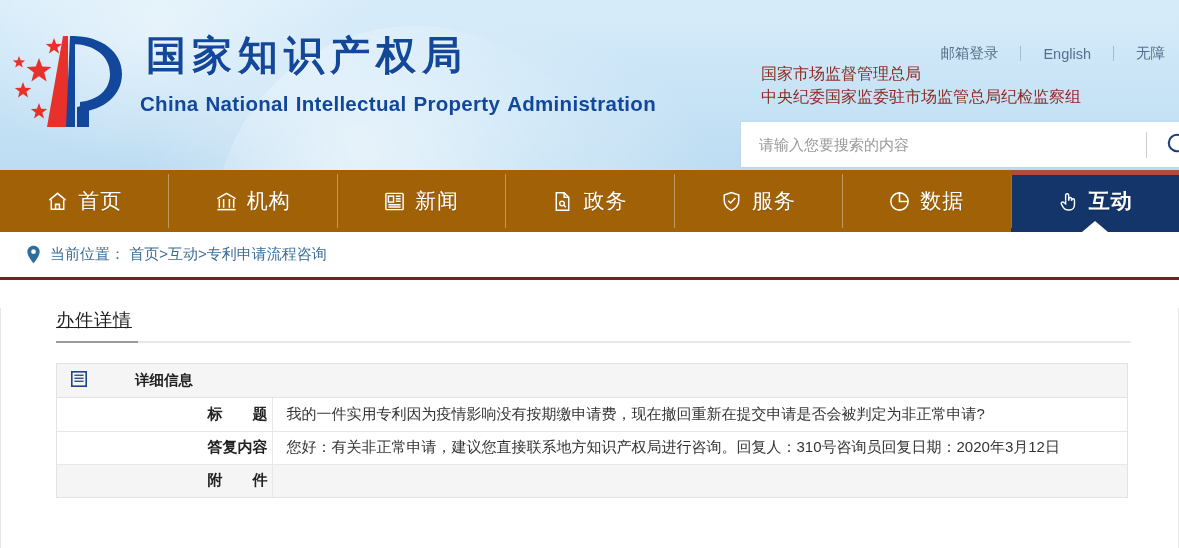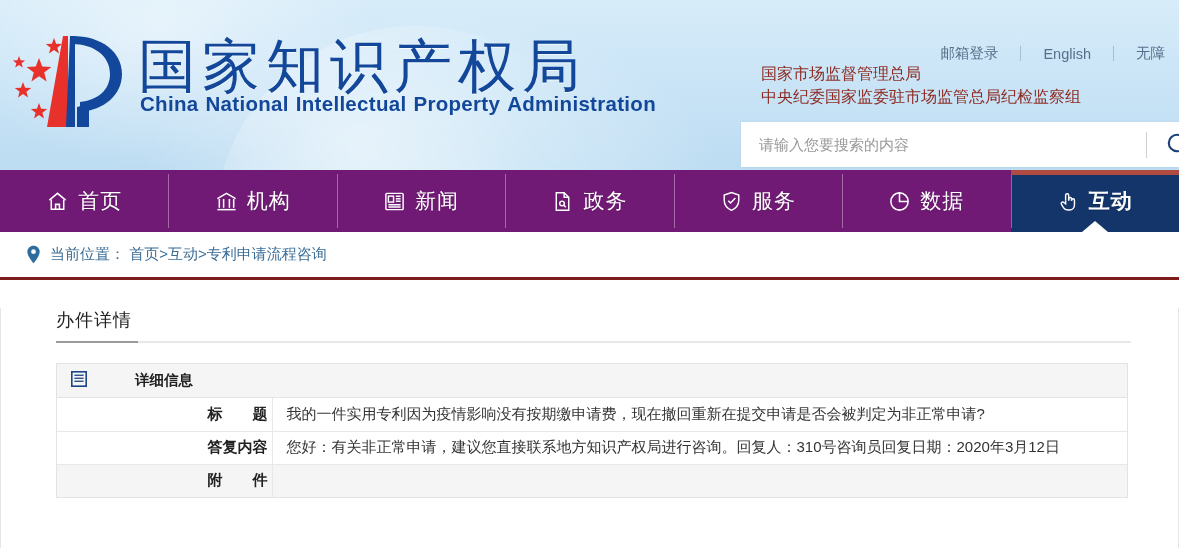--- a/index.html
+++ b/index.html
@@ -44,23 +44,23 @@
 
   
   .logo-mark {
     position: absolute; left: 6px; top: 22px;
     width: 126px; height: 118px;
   }
   .logo-mark svg { display: block; }
 
   
   .brand-cn {
-    position: absolute; left: 138px; top: 28px;
+    position: absolute; left: 146px; top: 28px;
     font-family: "DejaVu Sans", "Liberation Sans", sans-serif;
-    font-size: 58px; font-weight: normal; letter-spacing: 6px;
+    font-size: 40px; font-weight: bold; letter-spacing: 6px;
     color: #13479a;
     text-shadow: 0 1px 0 rgba(255,255,255,.65);
     white-space: nowrap;
   }
   .brand-en {
     position: absolute; left: 140px; top: 92px;
     font-family: "Liberation Sans", sans-serif;
     font-size: 20.5px; font-weight: bold; letter-spacing: 0.3px;
     color: #13479a;
     white-space: nowrap;
@@ -104,21 +104,21 @@
   .search-btn {
     width: 64px; height: 100%;
     display: flex; align-items: center; justify-content: center;
     background: transparent; border: 0; cursor: pointer;
   }
 
   
   .nav {
     position: relative;
     width: 1179px; height: 62px;
-    background: #701a75;
+    background: #a16207;
     display: flex;
   }
   .nav-item {
     position: relative;
     flex: 1 1 0;
     display: flex; align-items: center; justify-content: center;
     gap: 9px;
     color: #ffffff; font-size: 21px;
     cursor: pointer;
     text-shadow: 0 1px 1px rgba(0,0,0,.18);
@@ -166,20 +166,21 @@
   }
   .tabbar {
     position: relative;
     margin: 28px 0 0 55px;
     width: 1100px;
   }
   .tab-title {
     display: inline-block;
     font-size: 18px; color: #222; letter-spacing: 1px;
     padding-bottom: 9px;
+    text-decoration: underline;
   }
   .tab-underline { position: relative; height: 2px; background: #e8e8e8; width: 1075px; }
   .tab-underline::before {
     content: ""; position: absolute; left: 0; top: 0;
     width: 82px; height: 2px; background: #9a9a9a;
   }
 
   .panel {
     margin: 20px 0 0 55px;
     width: 1072px;

